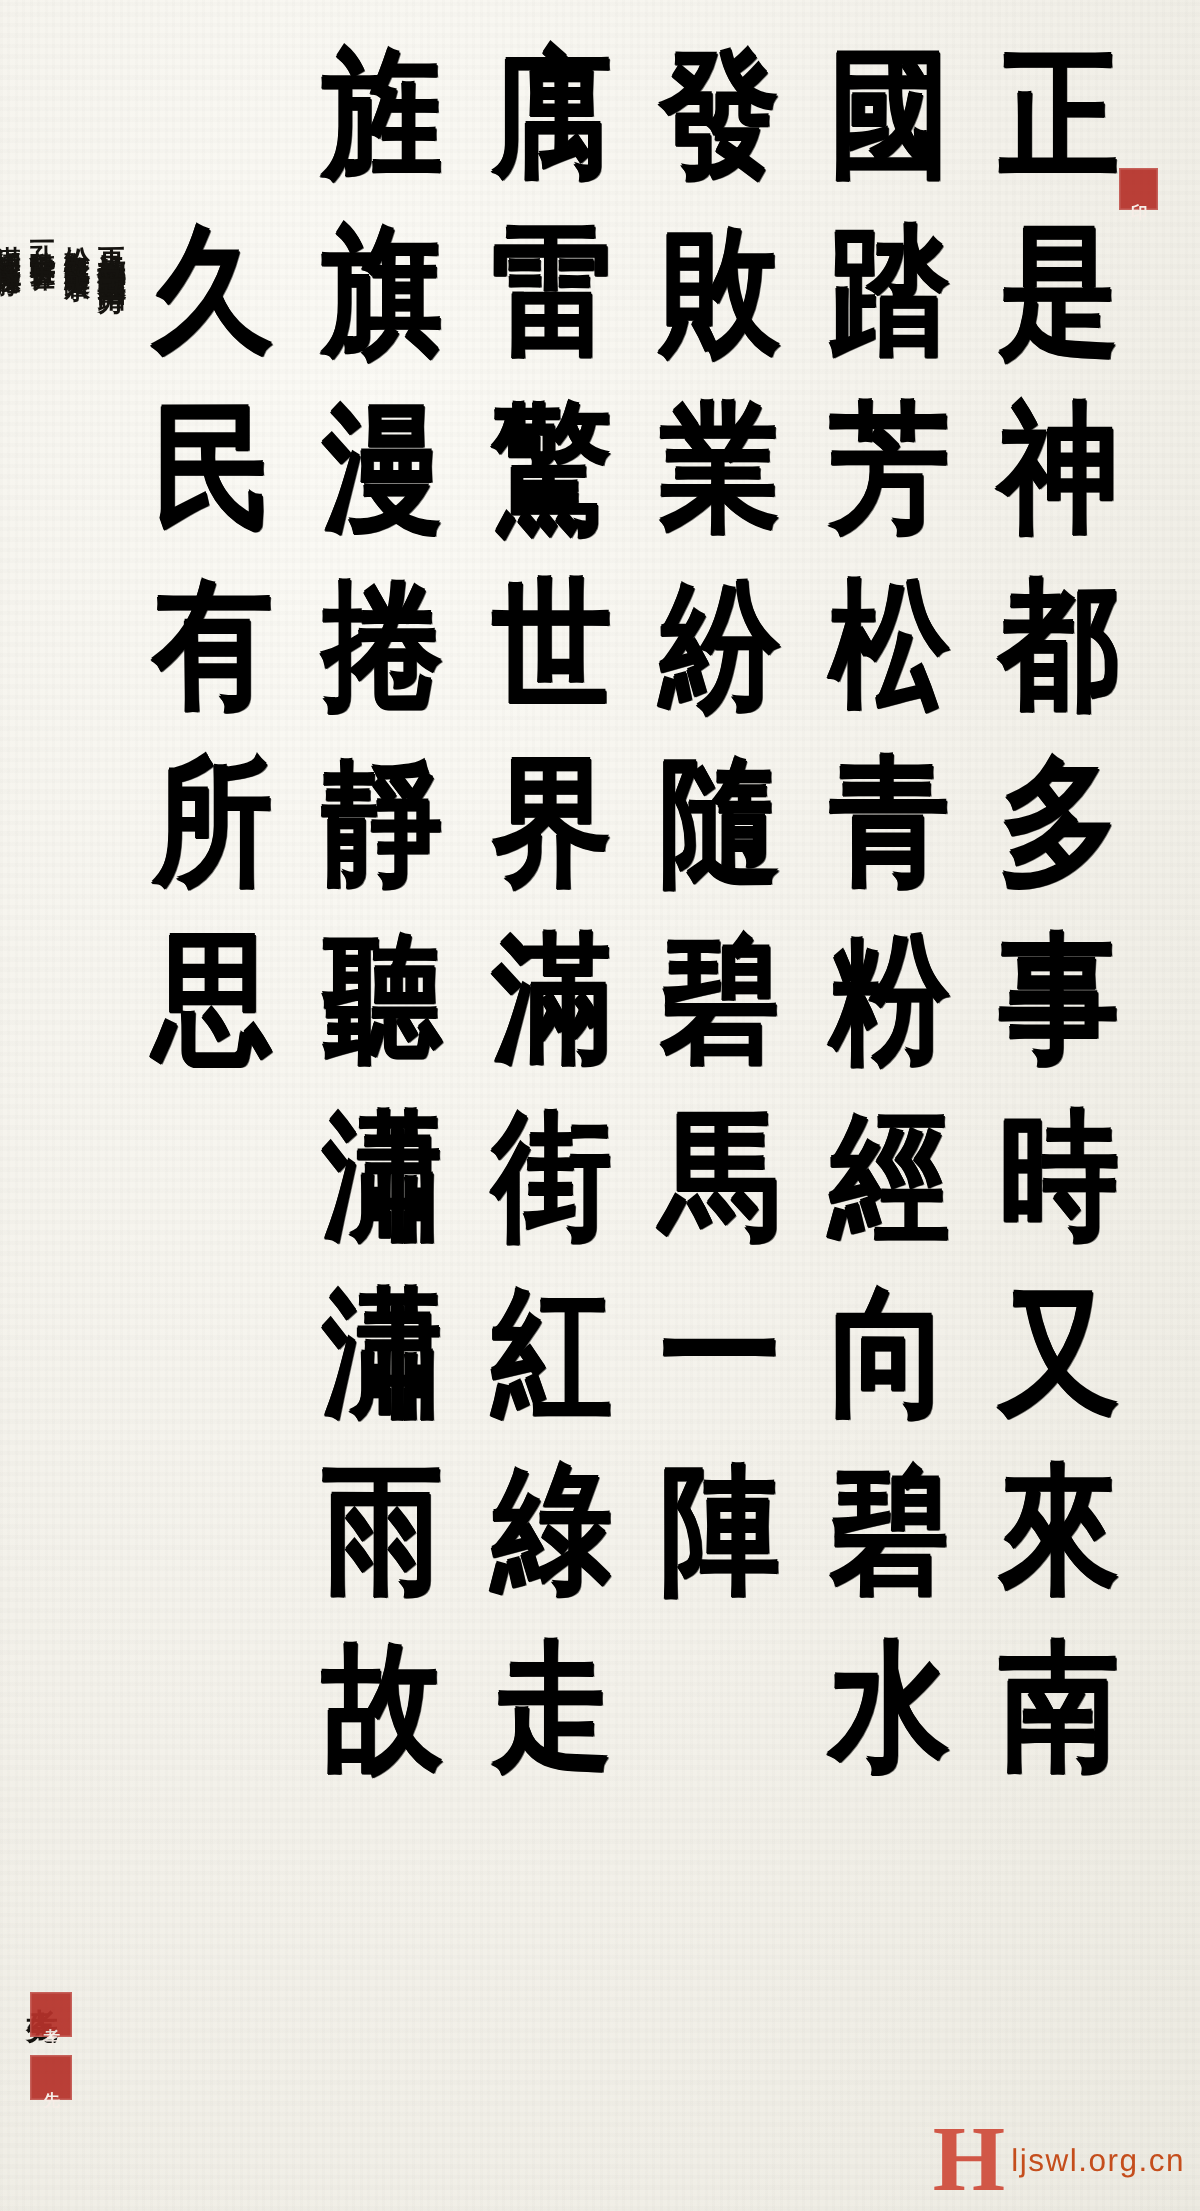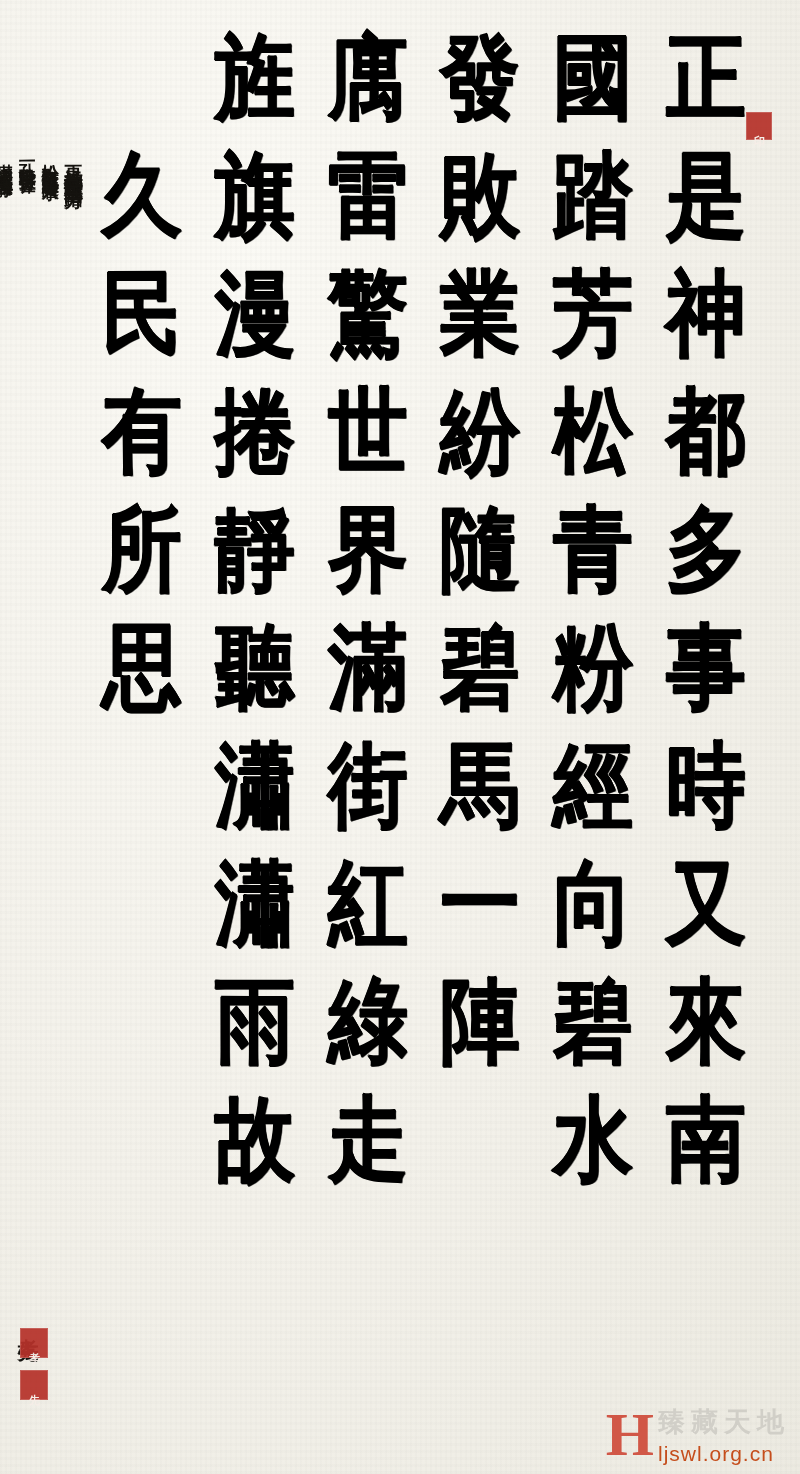--- a/index.html
+++ b/index.html
@@ -287,17 +287,16 @@
 
   <div class="signature">孝先</div>
 
   <div class="seal top-right">印</div>
   <div class="seal sig-a">孝</div>
   <div class="seal sig-b">先</div>
 
   <div class="watermark">
     <div class="wm-mark">H</div>
     <div class="wm-text">
-      <div class="wm-cn">臻藏天地</div>
       <div class="wm-url">ljswl.org.cn</div>
     </div>
   </div>
 </div>
 
 </body></html>

